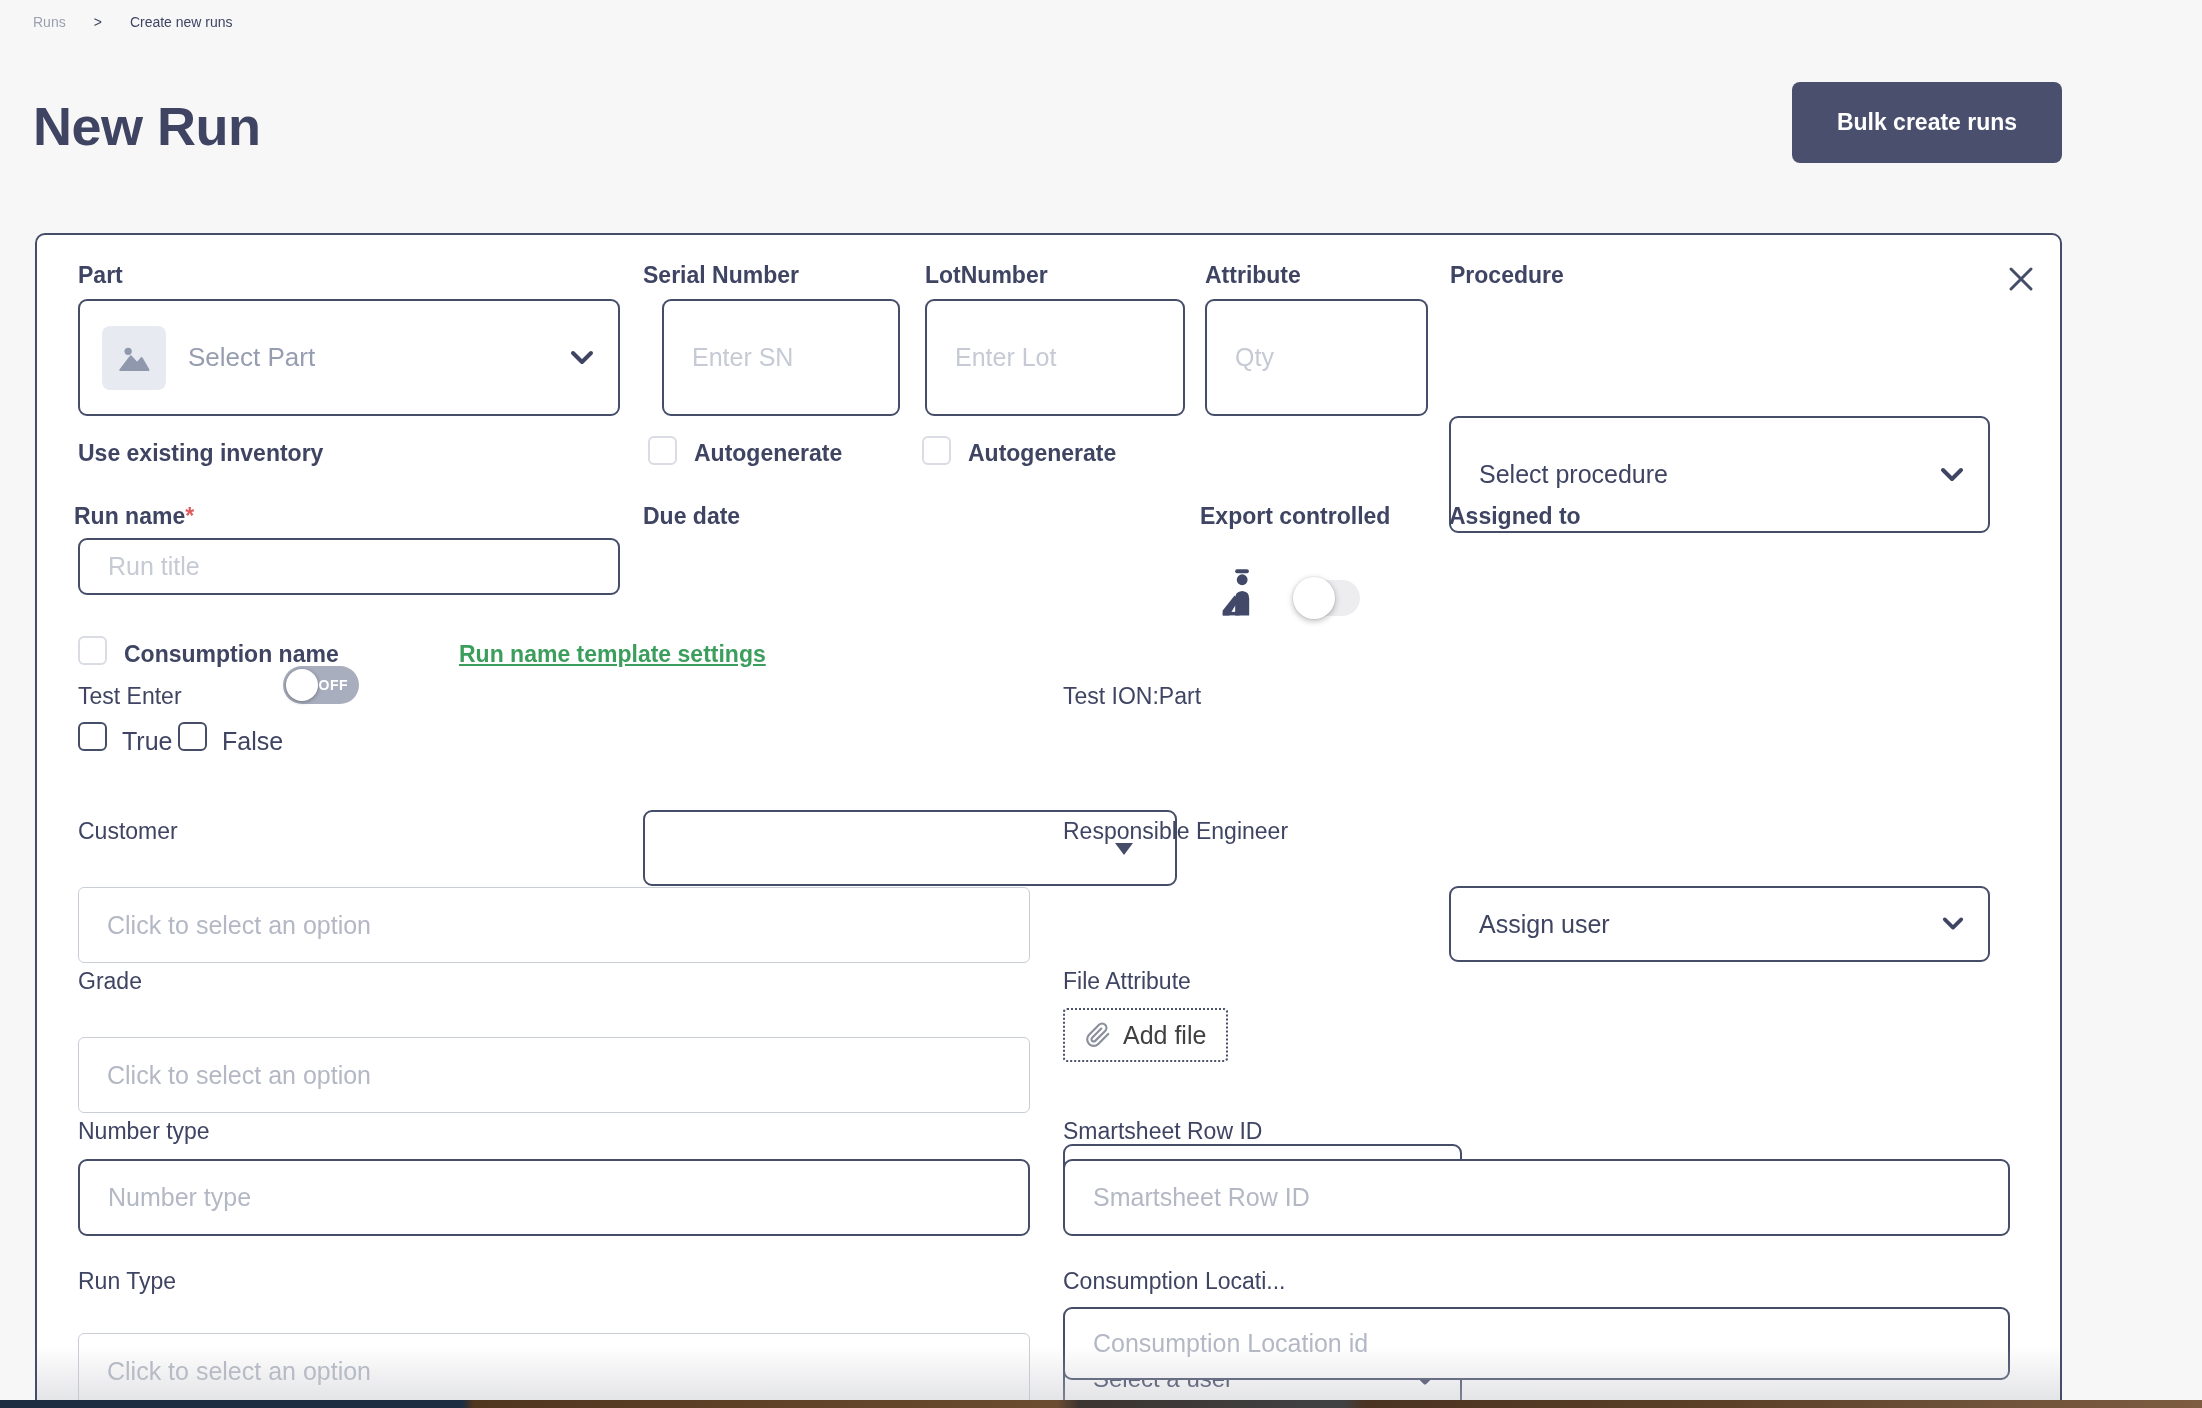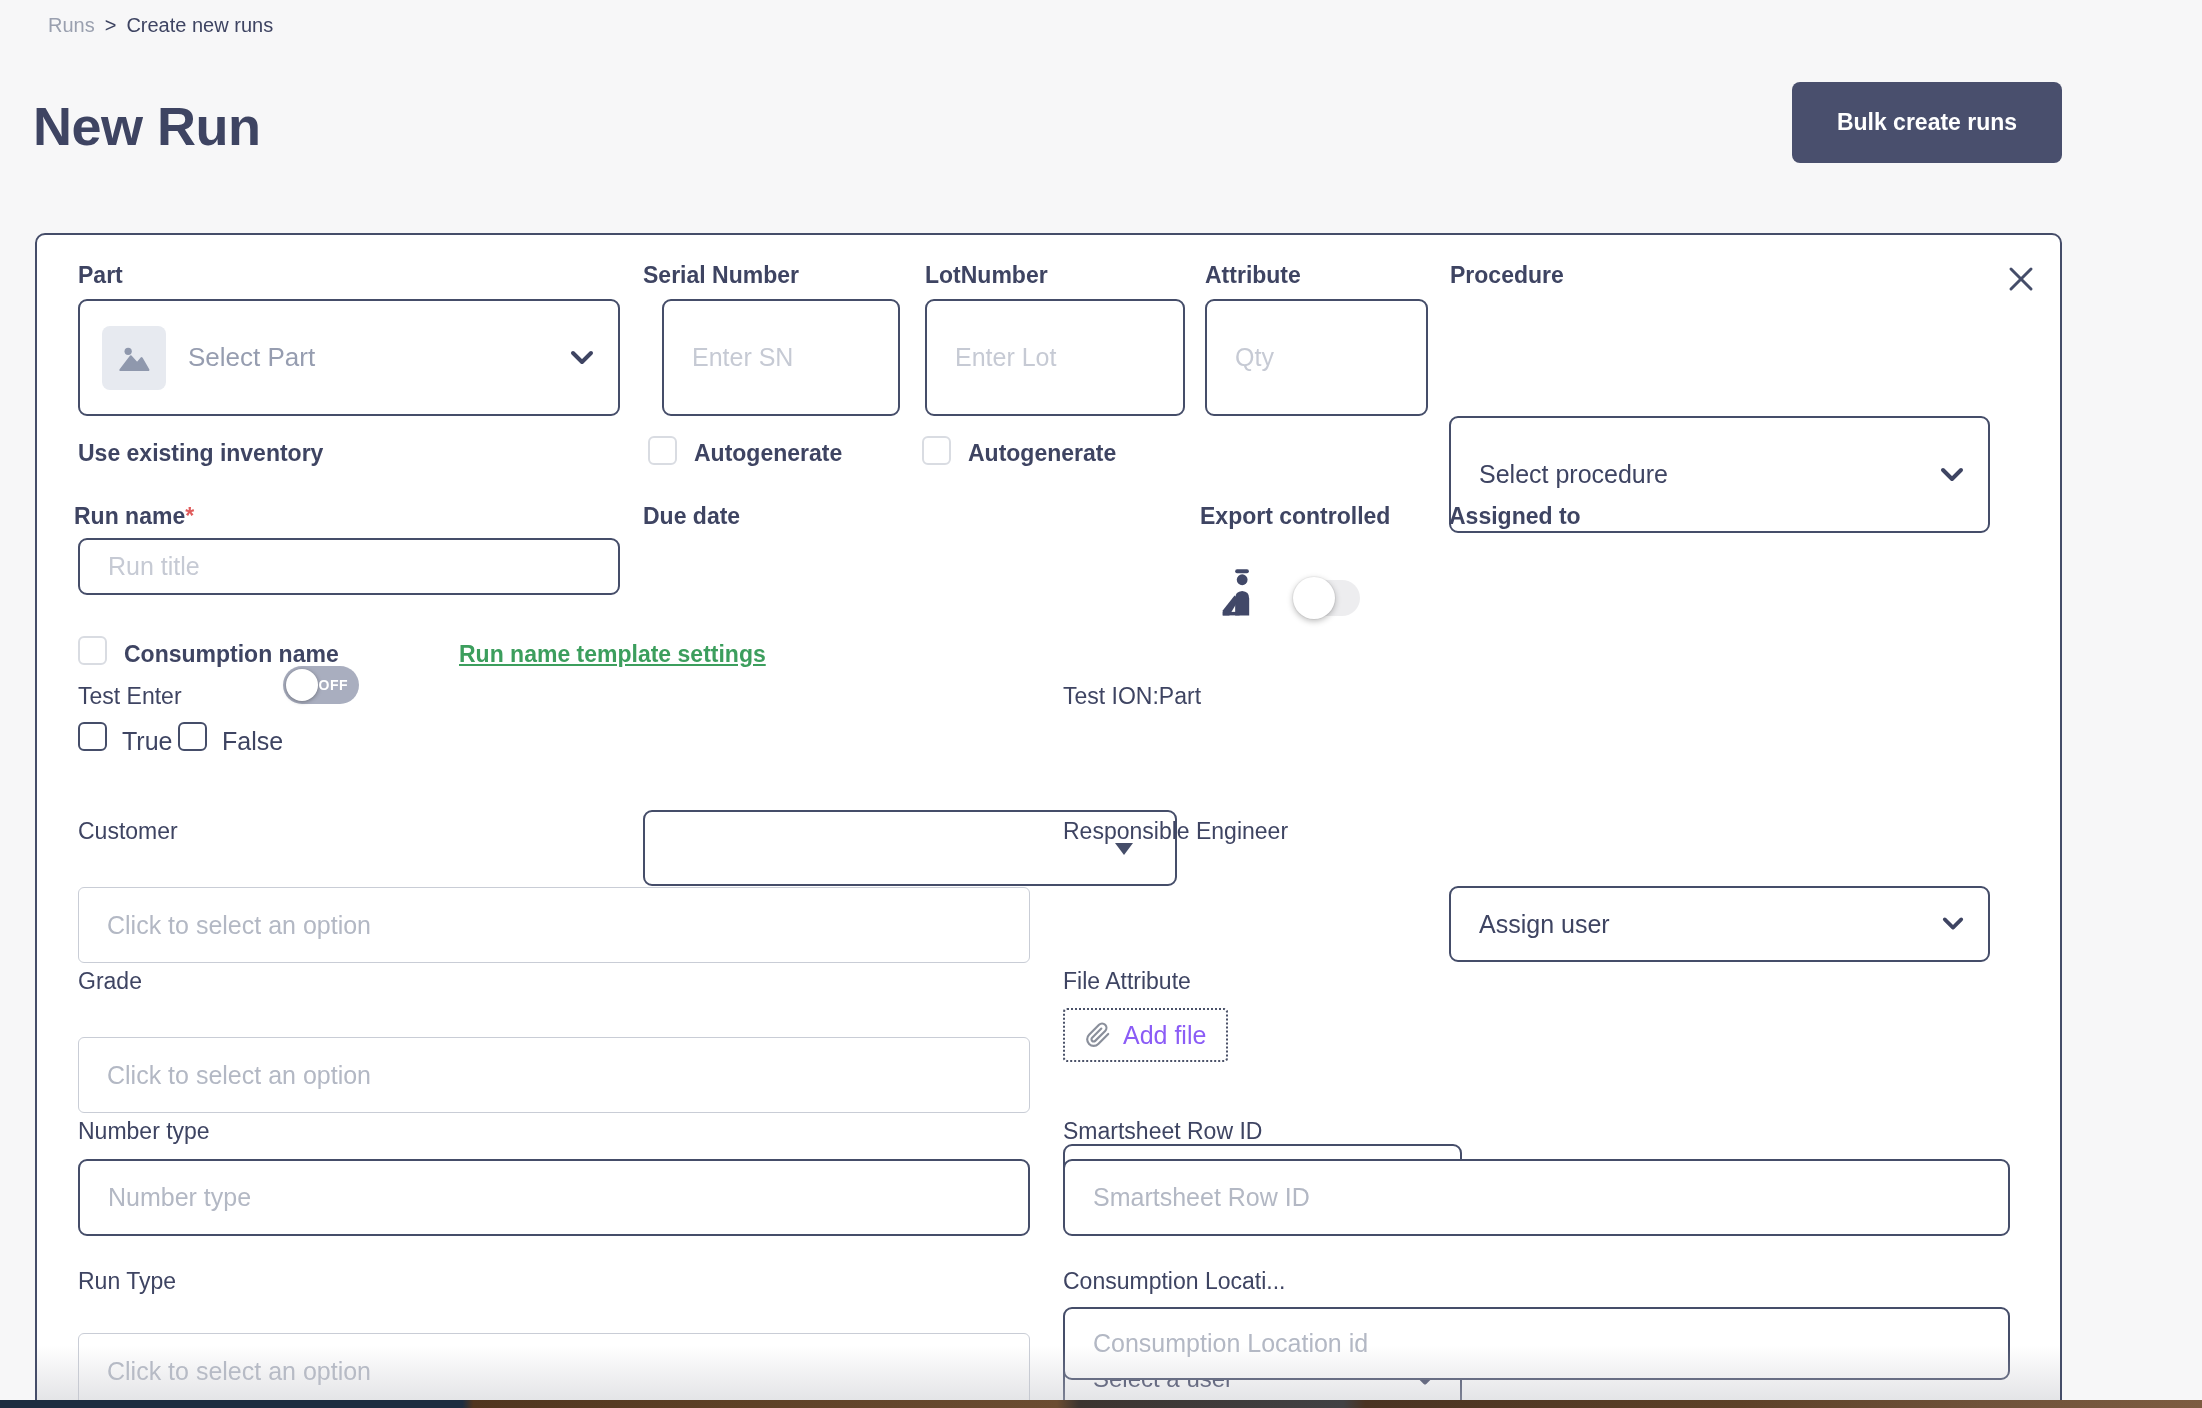--- a/index.html
+++ b/index.html
@@ -6,21 +6,21 @@
   html,body { width:2202px; height:1408px; overflow:hidden; }
   body {
     font-family:"Liberation Sans", sans-serif;
     background:#f7f7f8;
     color:#3e4462;
     position:relative;
   }
   .abs { position:absolute; }
 
   
-  .breadcrumb { left:48px; top:14px; font-size:20px; display:flex; gap:10px; align-items:center; }
+  .breadcrumb { left:33px; top:14px; font-size:14px; display:flex; gap:28px; align-items:center; }
   .crumb-root { color:#9aa0af; }
   .crumb-sep  { color:#3e4462; }
   .crumb-cur  { color:#3e4462; }
   .page-title { left:33px; top:95px; font-size:54px; font-weight:600; color:#3e4462; letter-spacing:-0.5px; }
   .bulk-btn {
     left:1792px; top:82px; width:270px; height:81px;
     background:#494f6d; color:#fff; font-size:23px; font-weight:700;
     border:none; border-radius:8px; cursor:pointer;
     display:flex; align-items:center; justify-content:center;
     font-family:"Liberation Sans", sans-serif;
@@ -82,21 +82,21 @@
   .green-link { color:#3c9e5d; font-size:23px; font-weight:700; text-decoration:underline; cursor:pointer; }
   .part-thumb {
     width:64px; height:64px; border-radius:8px; background:#e7eaf0;
     display:flex; align-items:center; justify-content:center; margin-left:22px; margin-right:22px; flex:0 0 auto;
   }
   .addfile-btn {
     display:inline-flex; align-items:center; gap:12px;
     border:2px dotted #4a5168; border-radius:4px; background:#fff;
     padding:0 20px; height:54px; cursor:pointer;
   }
-  .addfile-btn span { font-size:25px; color:#8b5cf6; }
+  .addfile-btn span { font-size:25px; color:#404040; }
   .close-x { cursor:pointer; }
   .bottom-strip {
     left:0; top:1400px; width:2202px; height:8px;
     background:linear-gradient(to right,
       #1d2c40 0%, #1d2c40 21%, #50351f 21.5%, #5d4026 33%, #6b4c31 48%,
       #3c3430 49%, #414144 61%, #4a3322 62%, #5d4128 79%, #6f523a 90%, #7d5c41 100%);
   }
 </style>
 </head>
 <body>

